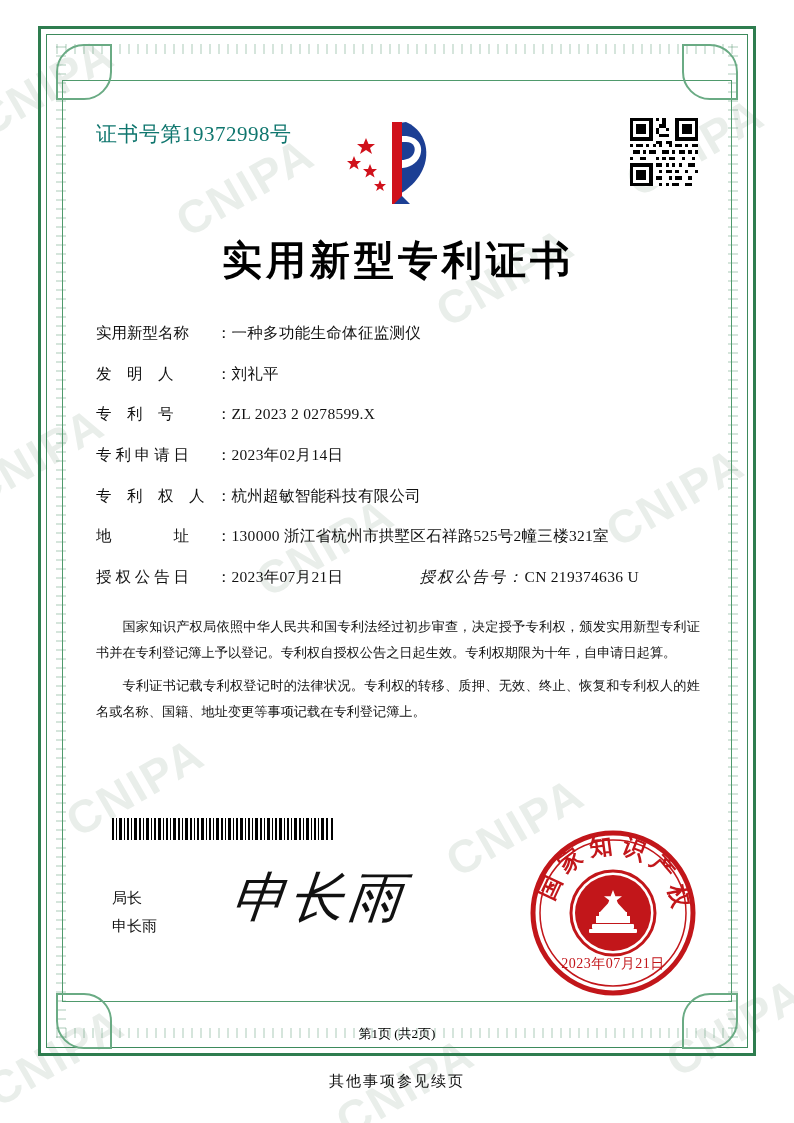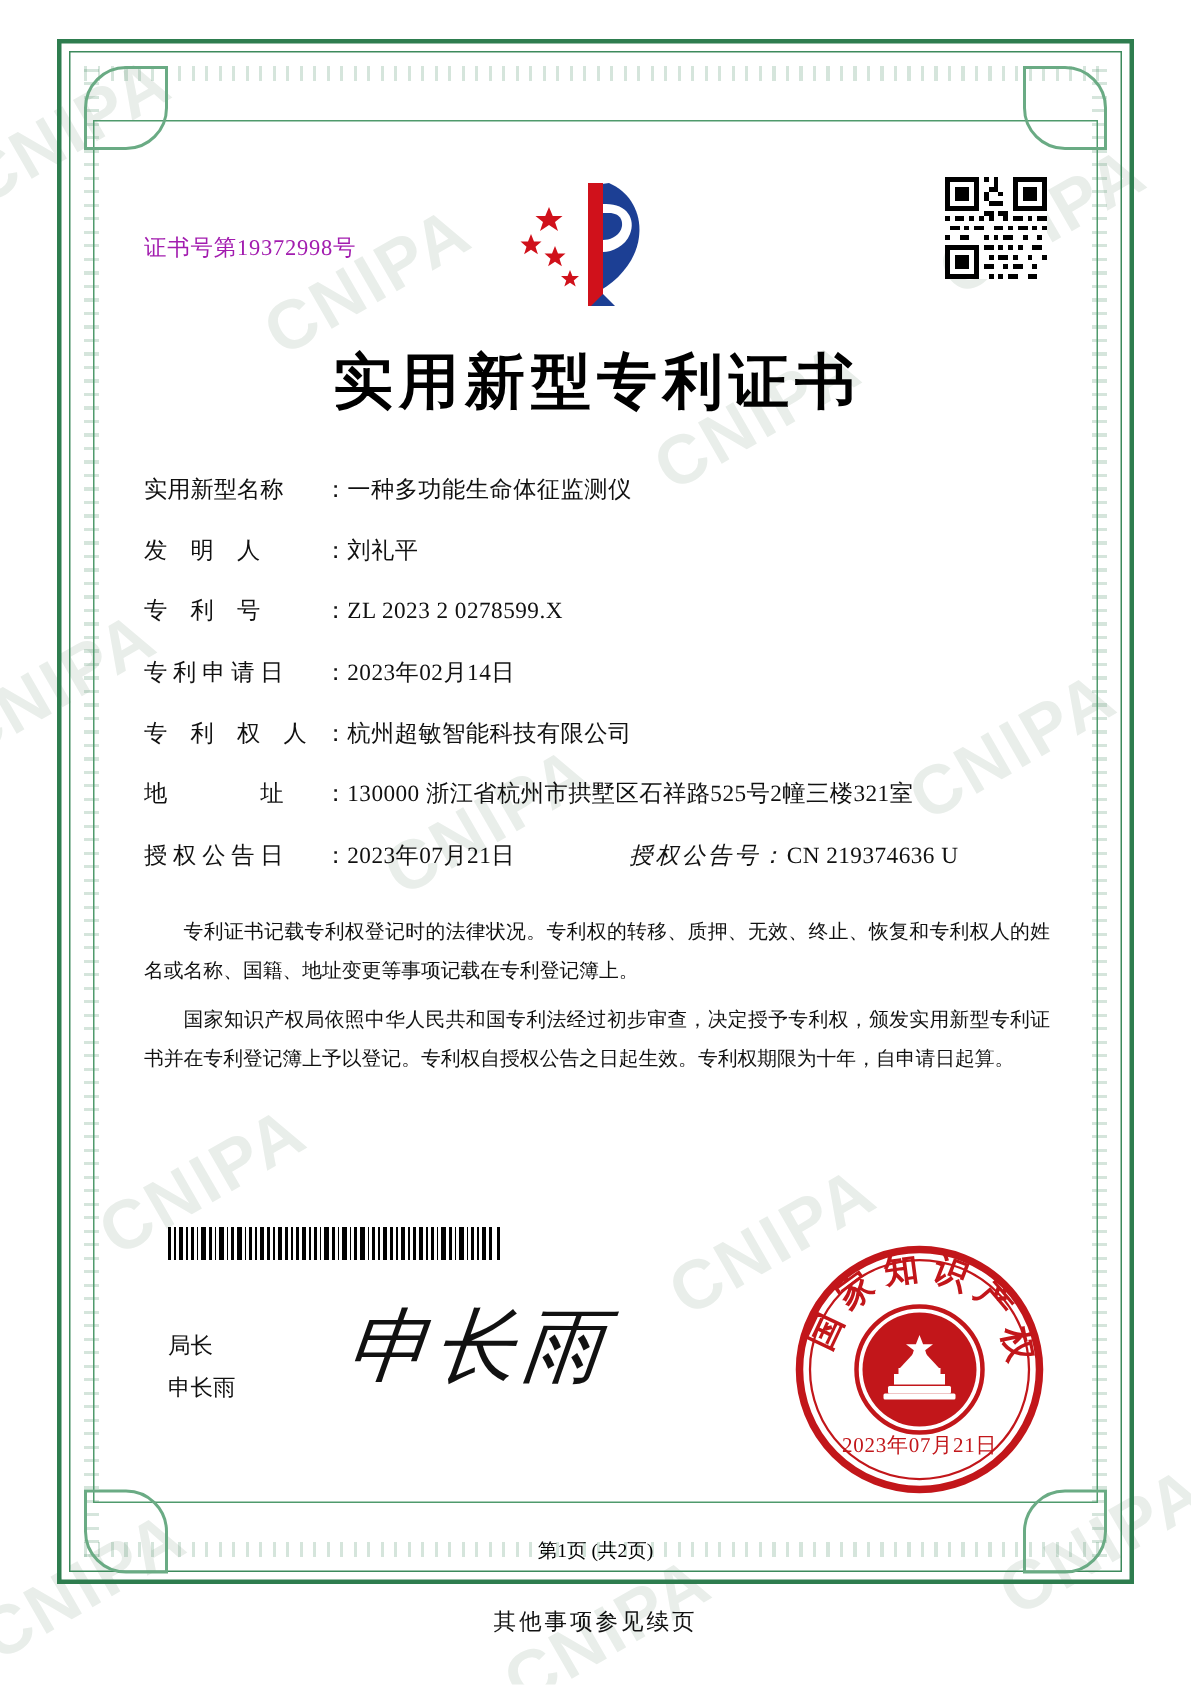--- a/index.html
+++ b/index.html
@@ -110,24 +110,23 @@
   
   .content {
     position: absolute;
     left: 96px;
     top: 120px;
     width: 604px;
     z-index: 2;
   }
 
   .cert-no {
-    font-size: 15px;
-    color: #a21caf;
+    font-size: 21px;
+    color: #0f766e;
     letter-spacing: .5px;
-    margin-top: 36px;
   }
 
   .emblem-wrap {
     position: absolute;
     left: 50%;
     top: 118px;
     transform: translateX(-50%);
     width: 130px;
     height: 92px;
     z-index: 2;
@@ -142,21 +141,21 @@
     background: #fff;
     z-index: 3;
   }
   .qr svg { display: block; }
 
   .title {
     text-align: center;
     font-size: 40px;
     font-weight: bold;
     letter-spacing: 4px;
-    margin-top: 52px;
+    margin-top: 85px;
     color: #000;
     font-family: "DejaVu Serif", "Liberation Serif", serif;
   }
 
   .fields {
     margin-top: 34px;
   }
   .field {
     display: flex;
     align-items: center;
@@ -445,22 +444,22 @@
         <span class="lbl">授 权 公 告 日</span>
         <span class="sep">：</span>
         <span class="val">2023年07月21日</span>
         <span class="lbl2">授权公告号：</span>
         <span class="val">CN 219374636 U</span>
       </div>
 
     </div>
 
     <div class="paras">
+      <p>国家知识产权局依照中华人民共和国专利法经过初步审查，决定授予专利权，颁发实用新型专利证书并在专利登记簿上予以登记。专利权自授权公告之日起生效。专利权期限为十年，自申请日起算。</p>
       <p>专利证书记载专利权登记时的法律状况。专利权的转移、质押、无效、终止、恢复和专利权人的姓名或名称、国籍、地址变更等事项记载在专利登记簿上。</p>
-      <p>国家知识产权局依照中华人民共和国专利法经过初步审查，决定授予专利权，颁发实用新型专利证书并在专利登记簿上予以登记。专利权自授权公告之日起生效。专利权期限为十年，自申请日起算。</p>
     </div>
   </div>
 
   <div class="barcode">
     <svg width="222" height="22" viewBox="0 0 222 22" shape-rendering="crispEdges">
       <rect width="222" height="22" fill="#ffffff"></rect>
       <g fill="#000000">
         <rect x="0" y="0" width="2" height="22"></rect>
           <rect x="4" y="0" width="1" height="22"></rect>
         <rect x="7" y="0" width="3" height="22"></rect>

